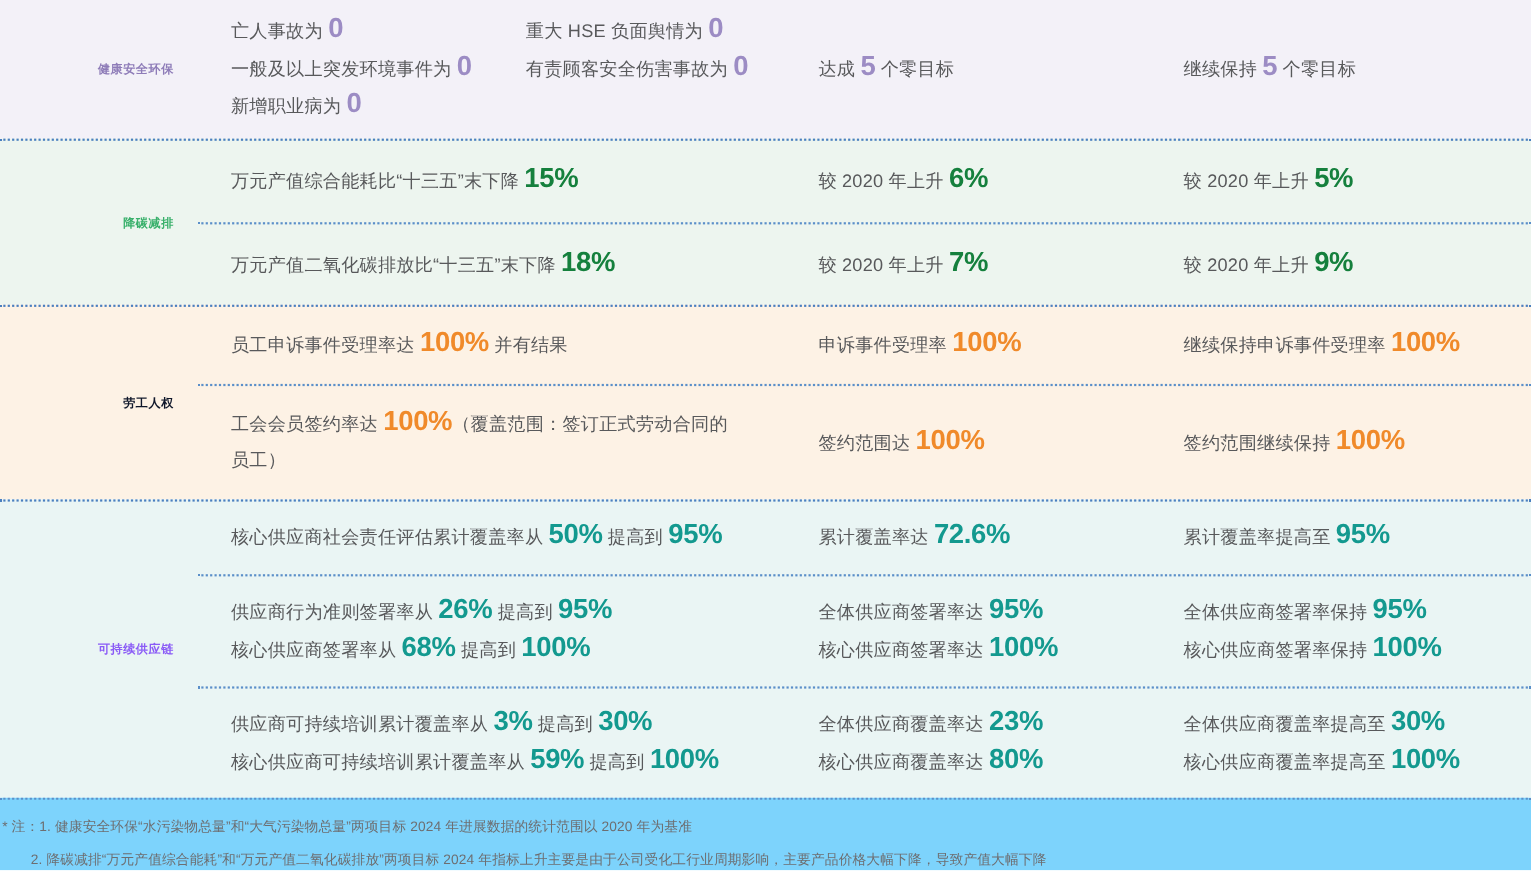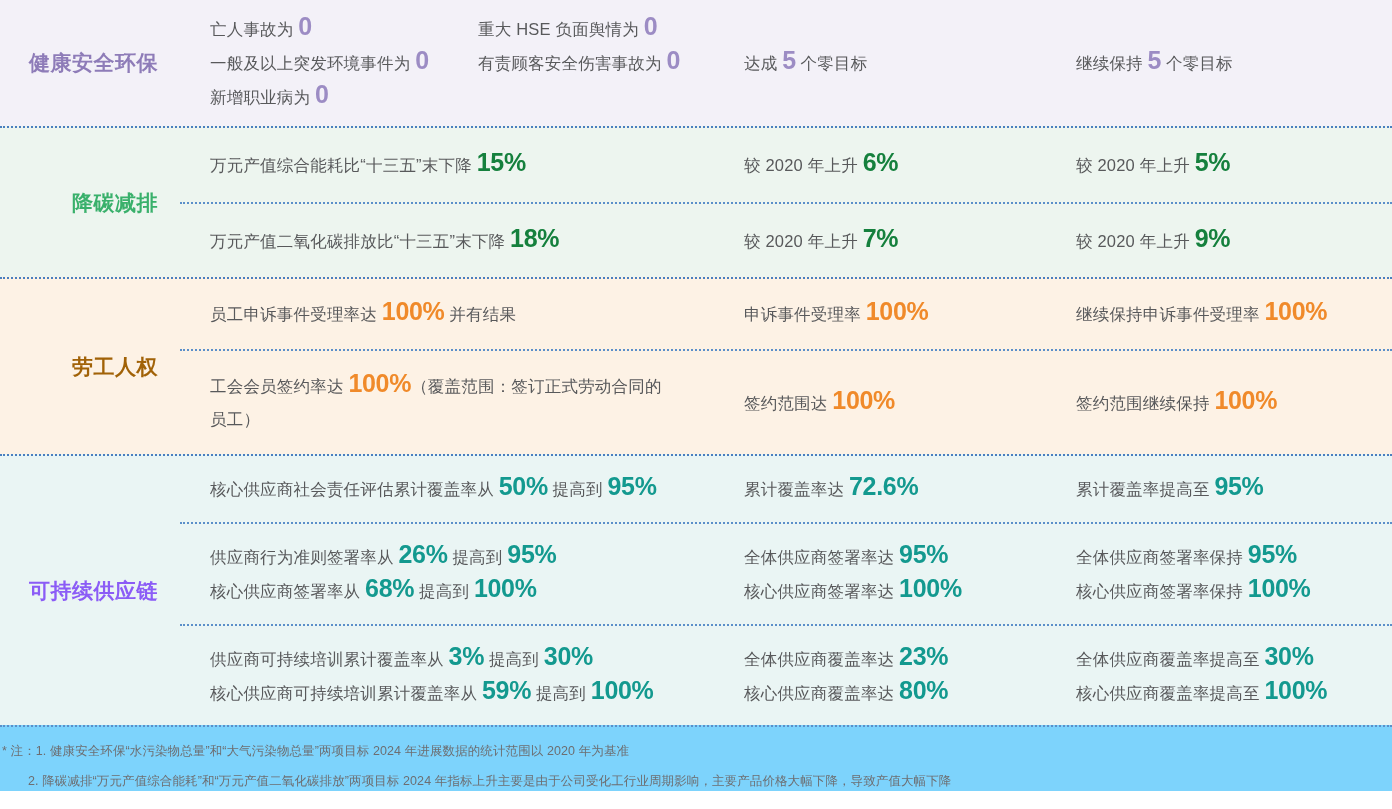--- a/index.html
+++ b/index.html
@@ -38,21 +38,21 @@
     width: 180px;
     flex: 0 0 180px;
     display: flex;
     align-items: center;
     justify-content: flex-end;
     padding-right: 22px;
     box-sizing: border-box;
   }
   .cat-label {
     font-weight: bold;
-    font-size: 21px;
+    font-size: 11px;
     letter-spacing: 0.5px;
     white-space: nowrap;
   }
 
   .rows-wrap {
     flex: 1 1 auto;
     display: flex;
     flex-direction: column;
   }
 
@@ -92,21 +92,21 @@
   
   .sec-hse           { background: #f3f1f8; }
   .sec-hse .cat-label{ color: #8e7cb8; }
   .sec-hse .num      { color: #9c8cc4; }
 
   .sec-carbon            { background: #edf5ef; }
   .sec-carbon .cat-label { color: #39b06b; }
   .sec-carbon .num       { color: #15803d; }
 
   .sec-labor            { background: #fdf2e5; }
-  .sec-labor .cat-label { color: #a16207; }
+  .sec-labor .cat-label { color: #0f172a; }
   .sec-labor .num       { color: #f08a2a; }
 
   .sec-supply            { background: #eaf5f4; }
   .sec-supply .cat-label { color: #8b5cf6; }
   .sec-supply .num       { color: #13998f; }
 
   
   .footnotes {
     border-top: 2px dotted #5b8fc9;
     padding: 14px 0 0 0;

